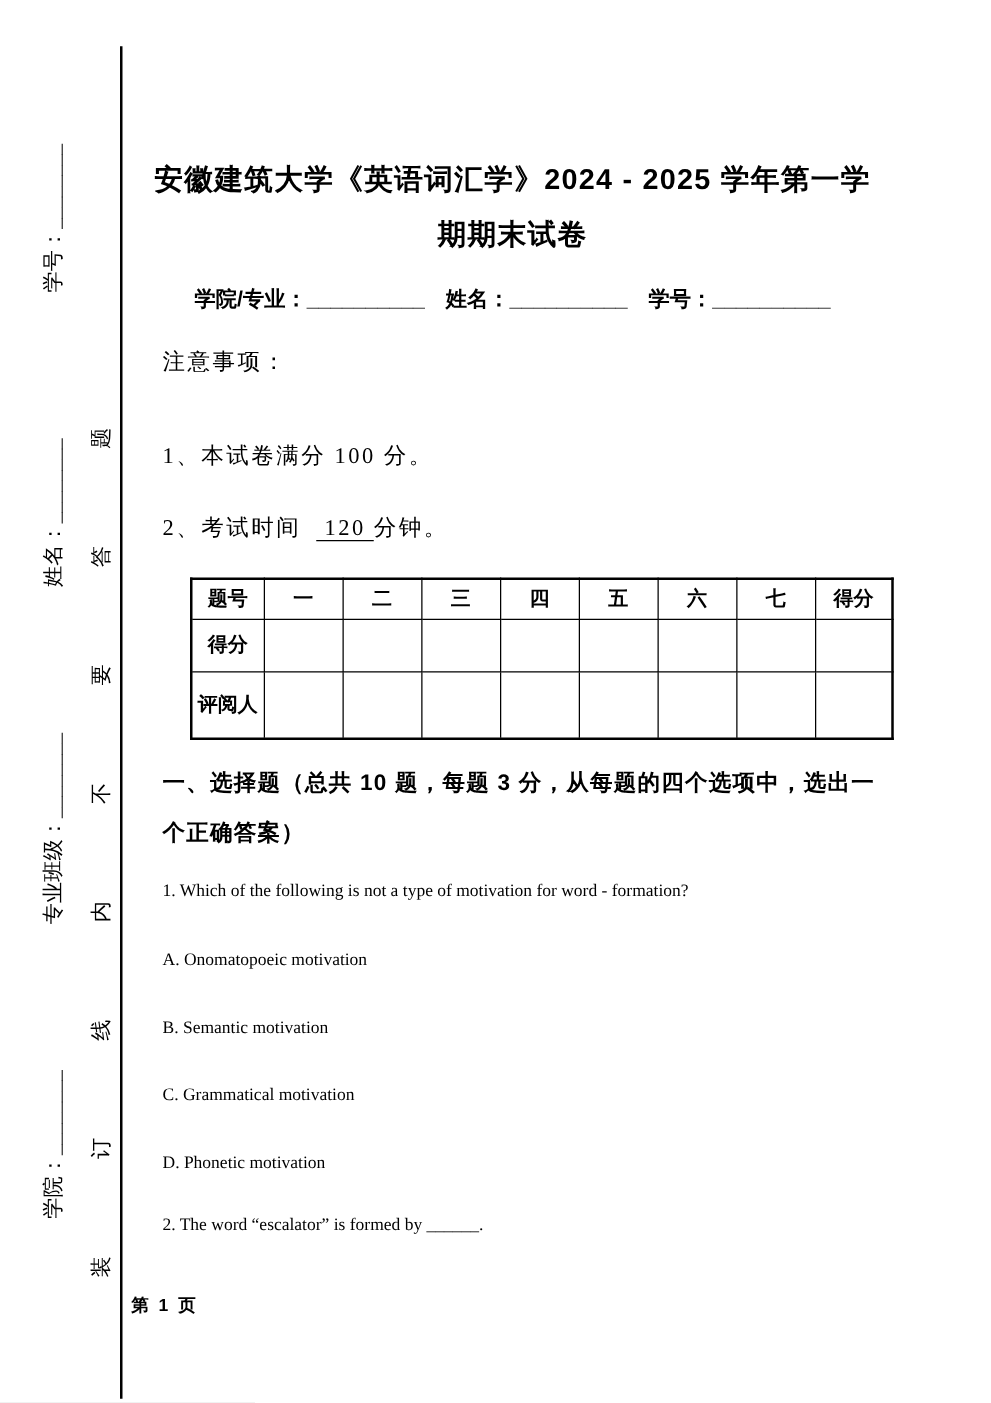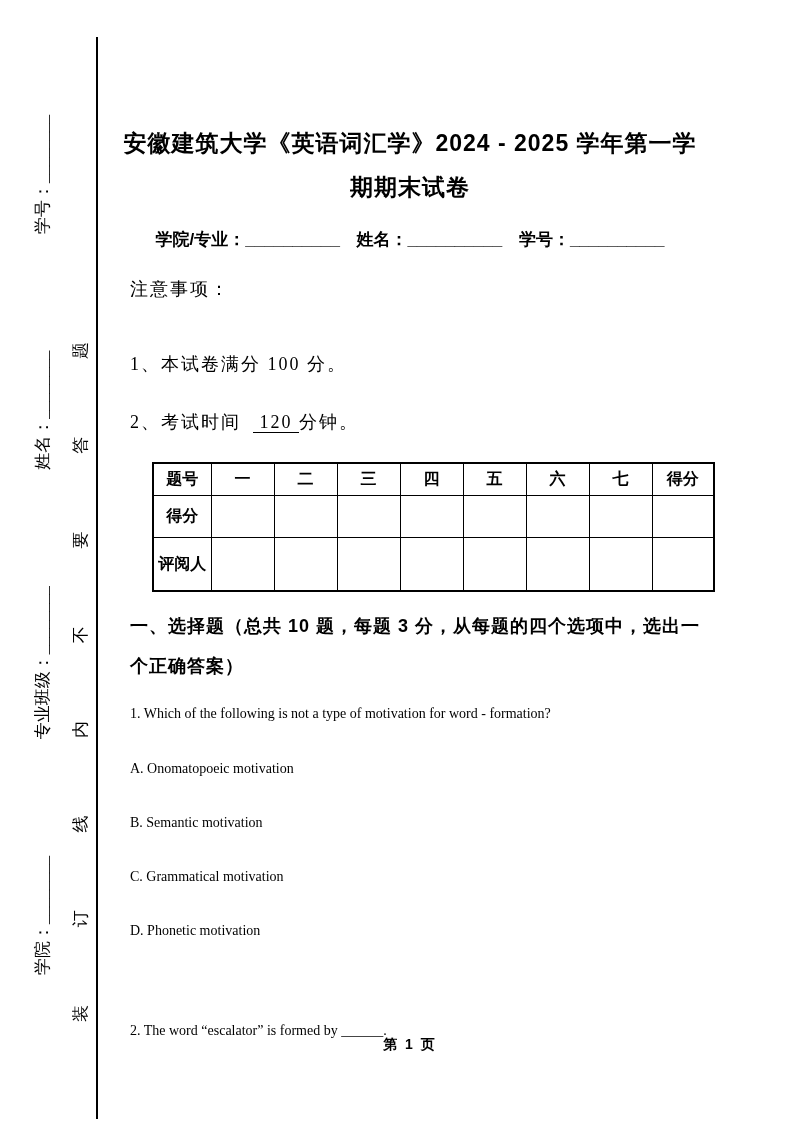--- a/index.html
+++ b/index.html
@@ -46,23 +46,23 @@
   
   .section-heading { left:130px; top:606px; width:584px;
     font-family:"Liberation Sans", sans-serif; font-weight:bold; font-size:18px;
     line-height:40px; letter-spacing:1px; }
   .q { left:130px; font-size:14px; line-height:26px; }
   .q1  { top:701px; }
   .optA { top:756px; }
   .optB { top:810px; }
   .optC { top:864px; }
   .optD { top:918px; }
-  .q2  { top:1018px; }
+  .q2  { top:968px; }
 
-  .footer { left:105px; top:1036px; width:610px; text-align:center;
+  .footer { left:105px; top:1036px; width:610px; text-align:left;
     font-weight:bold; font-size:14px; font-family:"Liberation Sans", sans-serif; letter-spacing:2px; }
 </style>
 </head>
 <body>
 
 <div class="page">
 
   <div class="abs binding-line"></div>
 
   <div class="abs rot sidebar-fields">

